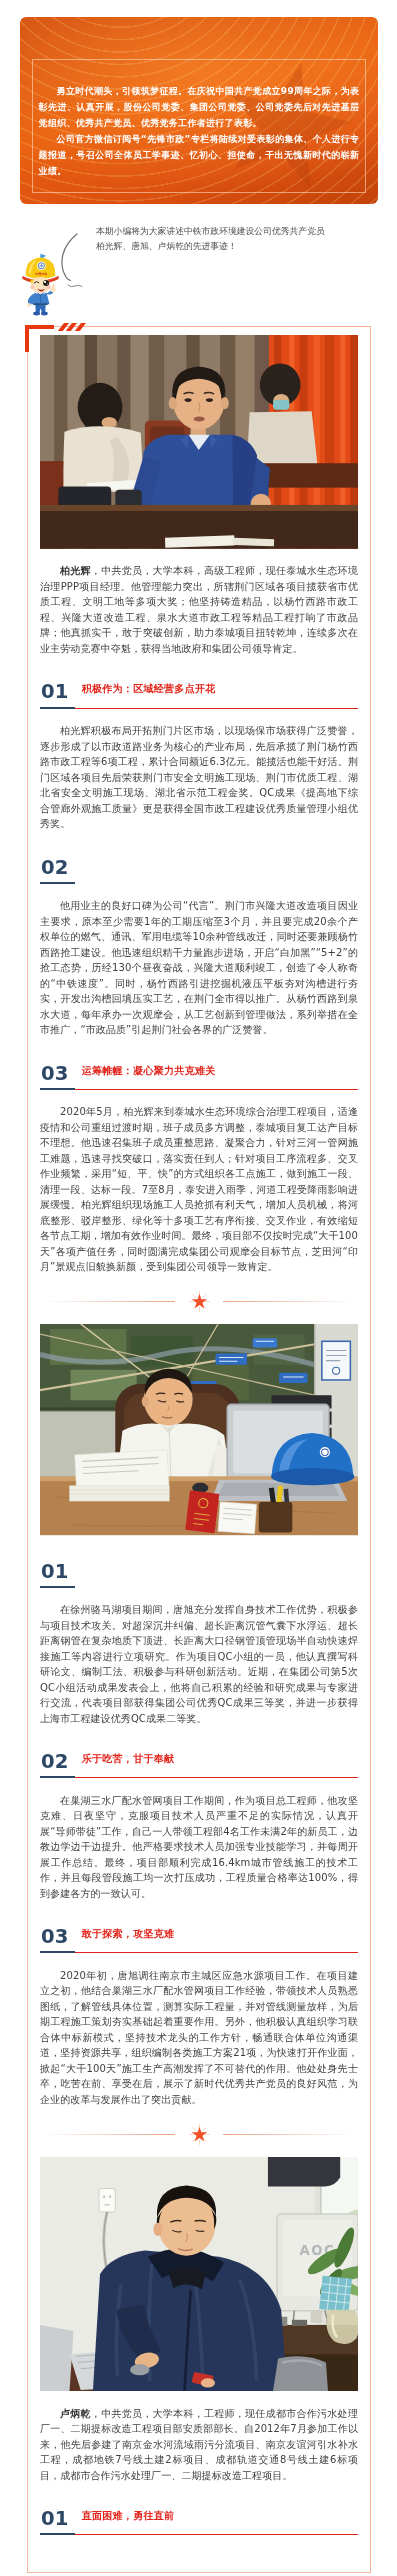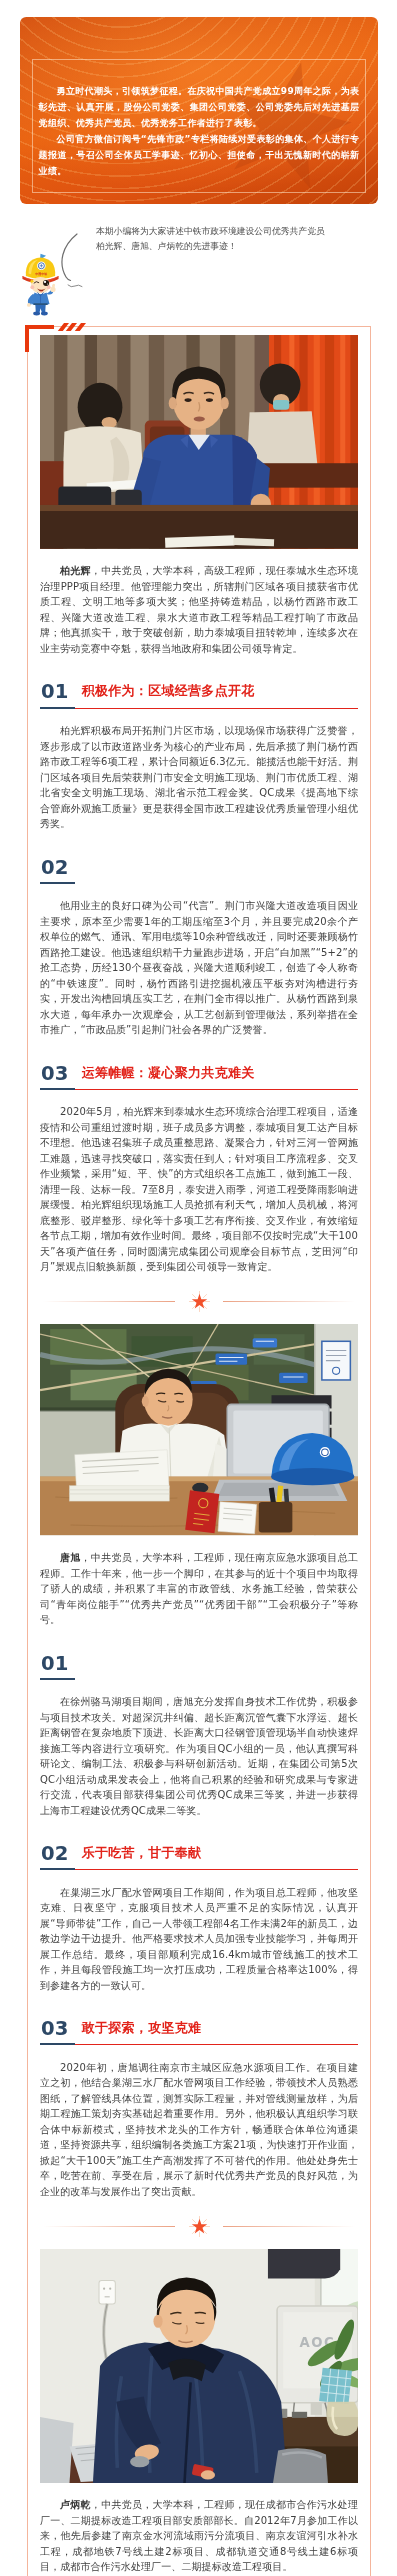--- a/index.html
+++ b/index.html
@@ -41,21 +41,21 @@
   .photo svg { display:block; width:100%; height:auto; }
 
   .bio, .body-p { font-size:10px; line-height:15.5px; color:#404040; text-align:justify;
     text-indent:2em; margin:14.4px 0 0; letter-spacing:0.1px; }
   .bio-name { font-weight:bold; color:#353535; }
 
   .sec-head { display:flex; margin:26px 0 10.3px; }
   .sec-num { font-size:19.6px; font-weight:bold; color:#2d4866; line-height:1;
     padding:0 7.2px 4.6px 1px; border-bottom:2.1px solid #2d4866; }
   .sec-title-box { flex:1; border-bottom:1.5px solid #e2231a; padding:0 0 7.2px 6.2px; }
-  .sec-title { font-size:13px; font-weight:bold; color:#e2231a; letter-spacing:0.3px; }
+  .sec-title { font-size:10px; font-weight:bold; color:#e2231a; letter-spacing:0.3px; }
 
   .star-divider { display:flex; align-items:center; margin:15.5px 3.1px 11.3px; }
   .sd-line { flex:1; height:0.5px; }
   .sd-line.l { background:linear-gradient(to right, rgba(238,160,130,0), #eba183); }
   .sd-line.r { background:linear-gradient(to left, rgba(238,160,130,0), #eba183); }
   .sd-star-svg { width:23px; height:23px; margin:0 12.4px; }
 </style>
 </head>
 <body>
 
@@ -309,21 +309,20 @@
         <rect x="466" y="318" width="10" height="38" fill="#e8c41c" transform="rotate(6 471 337)"></rect>
         <rect x="480" y="324" width="9" height="32" fill="#33363b" transform="rotate(-4 484 340)"></rect>
         <rect x="430" y="350" width="66" height="60" rx="6" fill="#53361f"></rect>
         <path d="M455,298 Q460,218 535,214 Q612,220 616,298 z" fill="#2271c8"></path>
         <path d="M470,288 Q478,232 528,226 Q498,240 488,290 z" fill="#5b9ae0" opacity="0.8"></path>
         <ellipse cx="536" cy="300" rx="82" ry="17" fill="#1b5aaa"></ellipse>
         <circle cx="560" cy="252" r="10" fill="#ffffff"></circle>
         <circle cx="560" cy="252" r="6.5" fill="none" stroke="#2a5caa" stroke-width="2"></circle>
       </svg>
     </figure>
-    <p class="bio"><span class="bio-name">唐旭</span><span>，中共党员，大学本科，工程师，现任南京应急水源项目总工程师。工作十年来，他一步一个脚印，在其参与的近十个项目中均取得了骄人的成绩，并积累了丰富的市政管线、水务施工经验，曾荣获公司“青年岗位能手”“优秀共产党员”“优秀团干部”“工会积极分子”等称号。</span></p>
 
     <div class="sec-head">
       <span class="sec-num">01</span>
     </div>
     <p class="body-p">在徐州骆马湖项目期间，唐旭充分发挥自身技术工作优势，积极参与项目技术攻关。对超深沉井纠偏、超长距离沉管气囊下水浮运、超长距离钢管在复杂地质下顶进、长距离大口径钢管顶管现场半自动快速焊接施工等内容进行立项研究。作为项目QC小组的一员，他认真撰写科研论文、编制工法、积极参与科研创新活动。近期，在集团公司第5次QC小组活动成果发表会上，他将自己积累的经验和研究成果与专家进行交流，代表项目部获得集团公司优秀QC成果三等奖，并进一步获得上海市工程建设优秀QC成果二等奖。</p>
 
     <div class="sec-head">
       <span class="sec-num">02</span>
       <span class="sec-title-box"><span class="sec-title">乐于吃苦，甘于奉献</span></span>
     </div>

